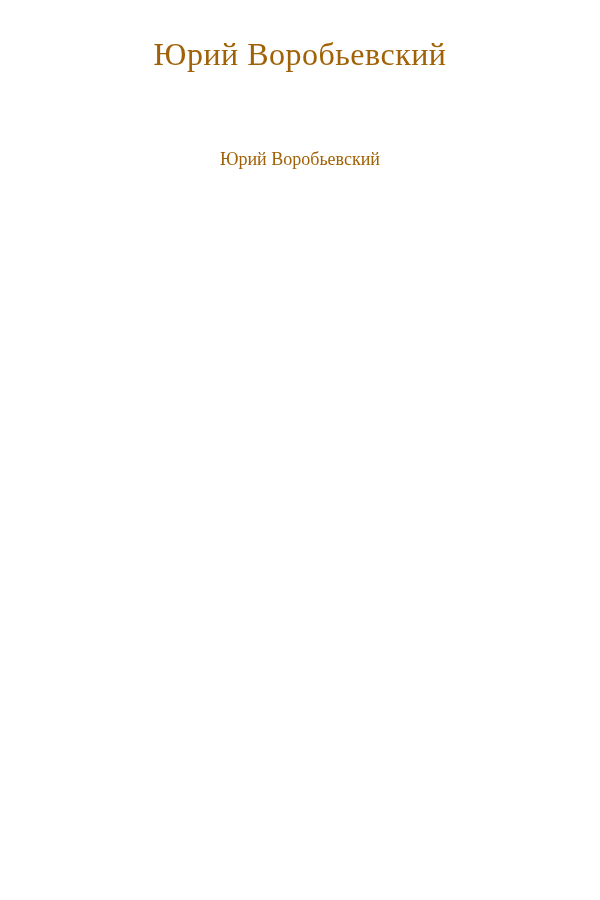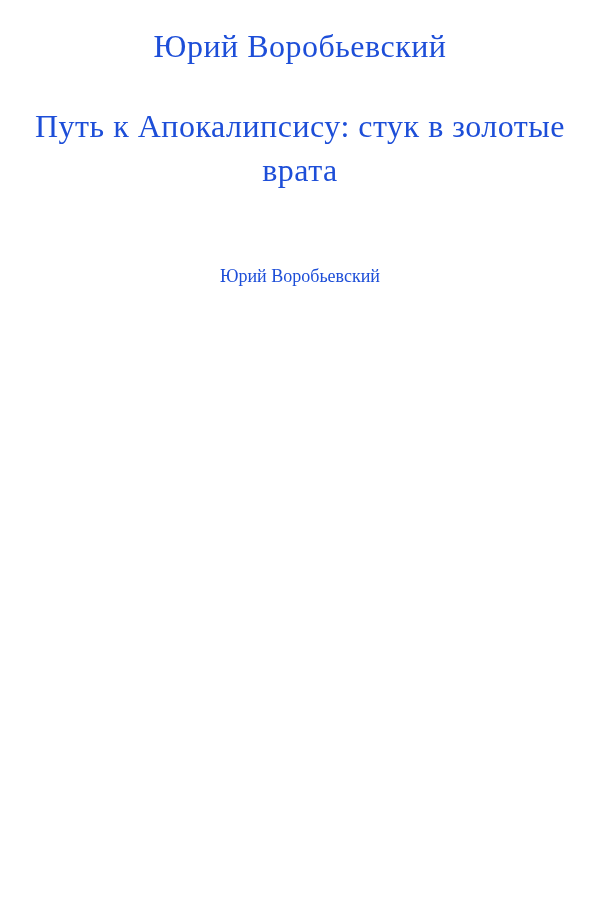--- a/index.html
+++ b/index.html
@@ -4,23 +4,23 @@
 <style>
   html, body {
     margin: 0;
     padding: 0;
     background: #ffffff;
   }
   .page {
     position: relative;
     width: 600px;
     height: 692px;
-    margin: 0 auto;
+    margin: 8px auto;
     background: #ffffff;
-    color: #1d4ed8;
+    color: #a16207;
     font-family: "Liberation Serif", "DejaVu Serif", serif;
     overflow: hidden;
     text-align: center;
   }
   .author-heading {
     margin: 0;
     padding-top: 26px;
     font-size: 32px;
     font-weight: normal;
     line-height: 1.3;
@@ -47,17 +47,16 @@
     font-weight: normal;
     line-height: 1.3;
   }
 </style>
 </head>
 <body>
 
 <div class="page">
   <h1 class="author-heading">Юрий Воробьевский</h1>
 
-  <h1 class="title-heading">Путь к Апокалипсису: стук в золотые врата</h1>
 
 
   <p class="author-small">Юрий Воробьевский</p>
 </div>
 
 </body></html>

